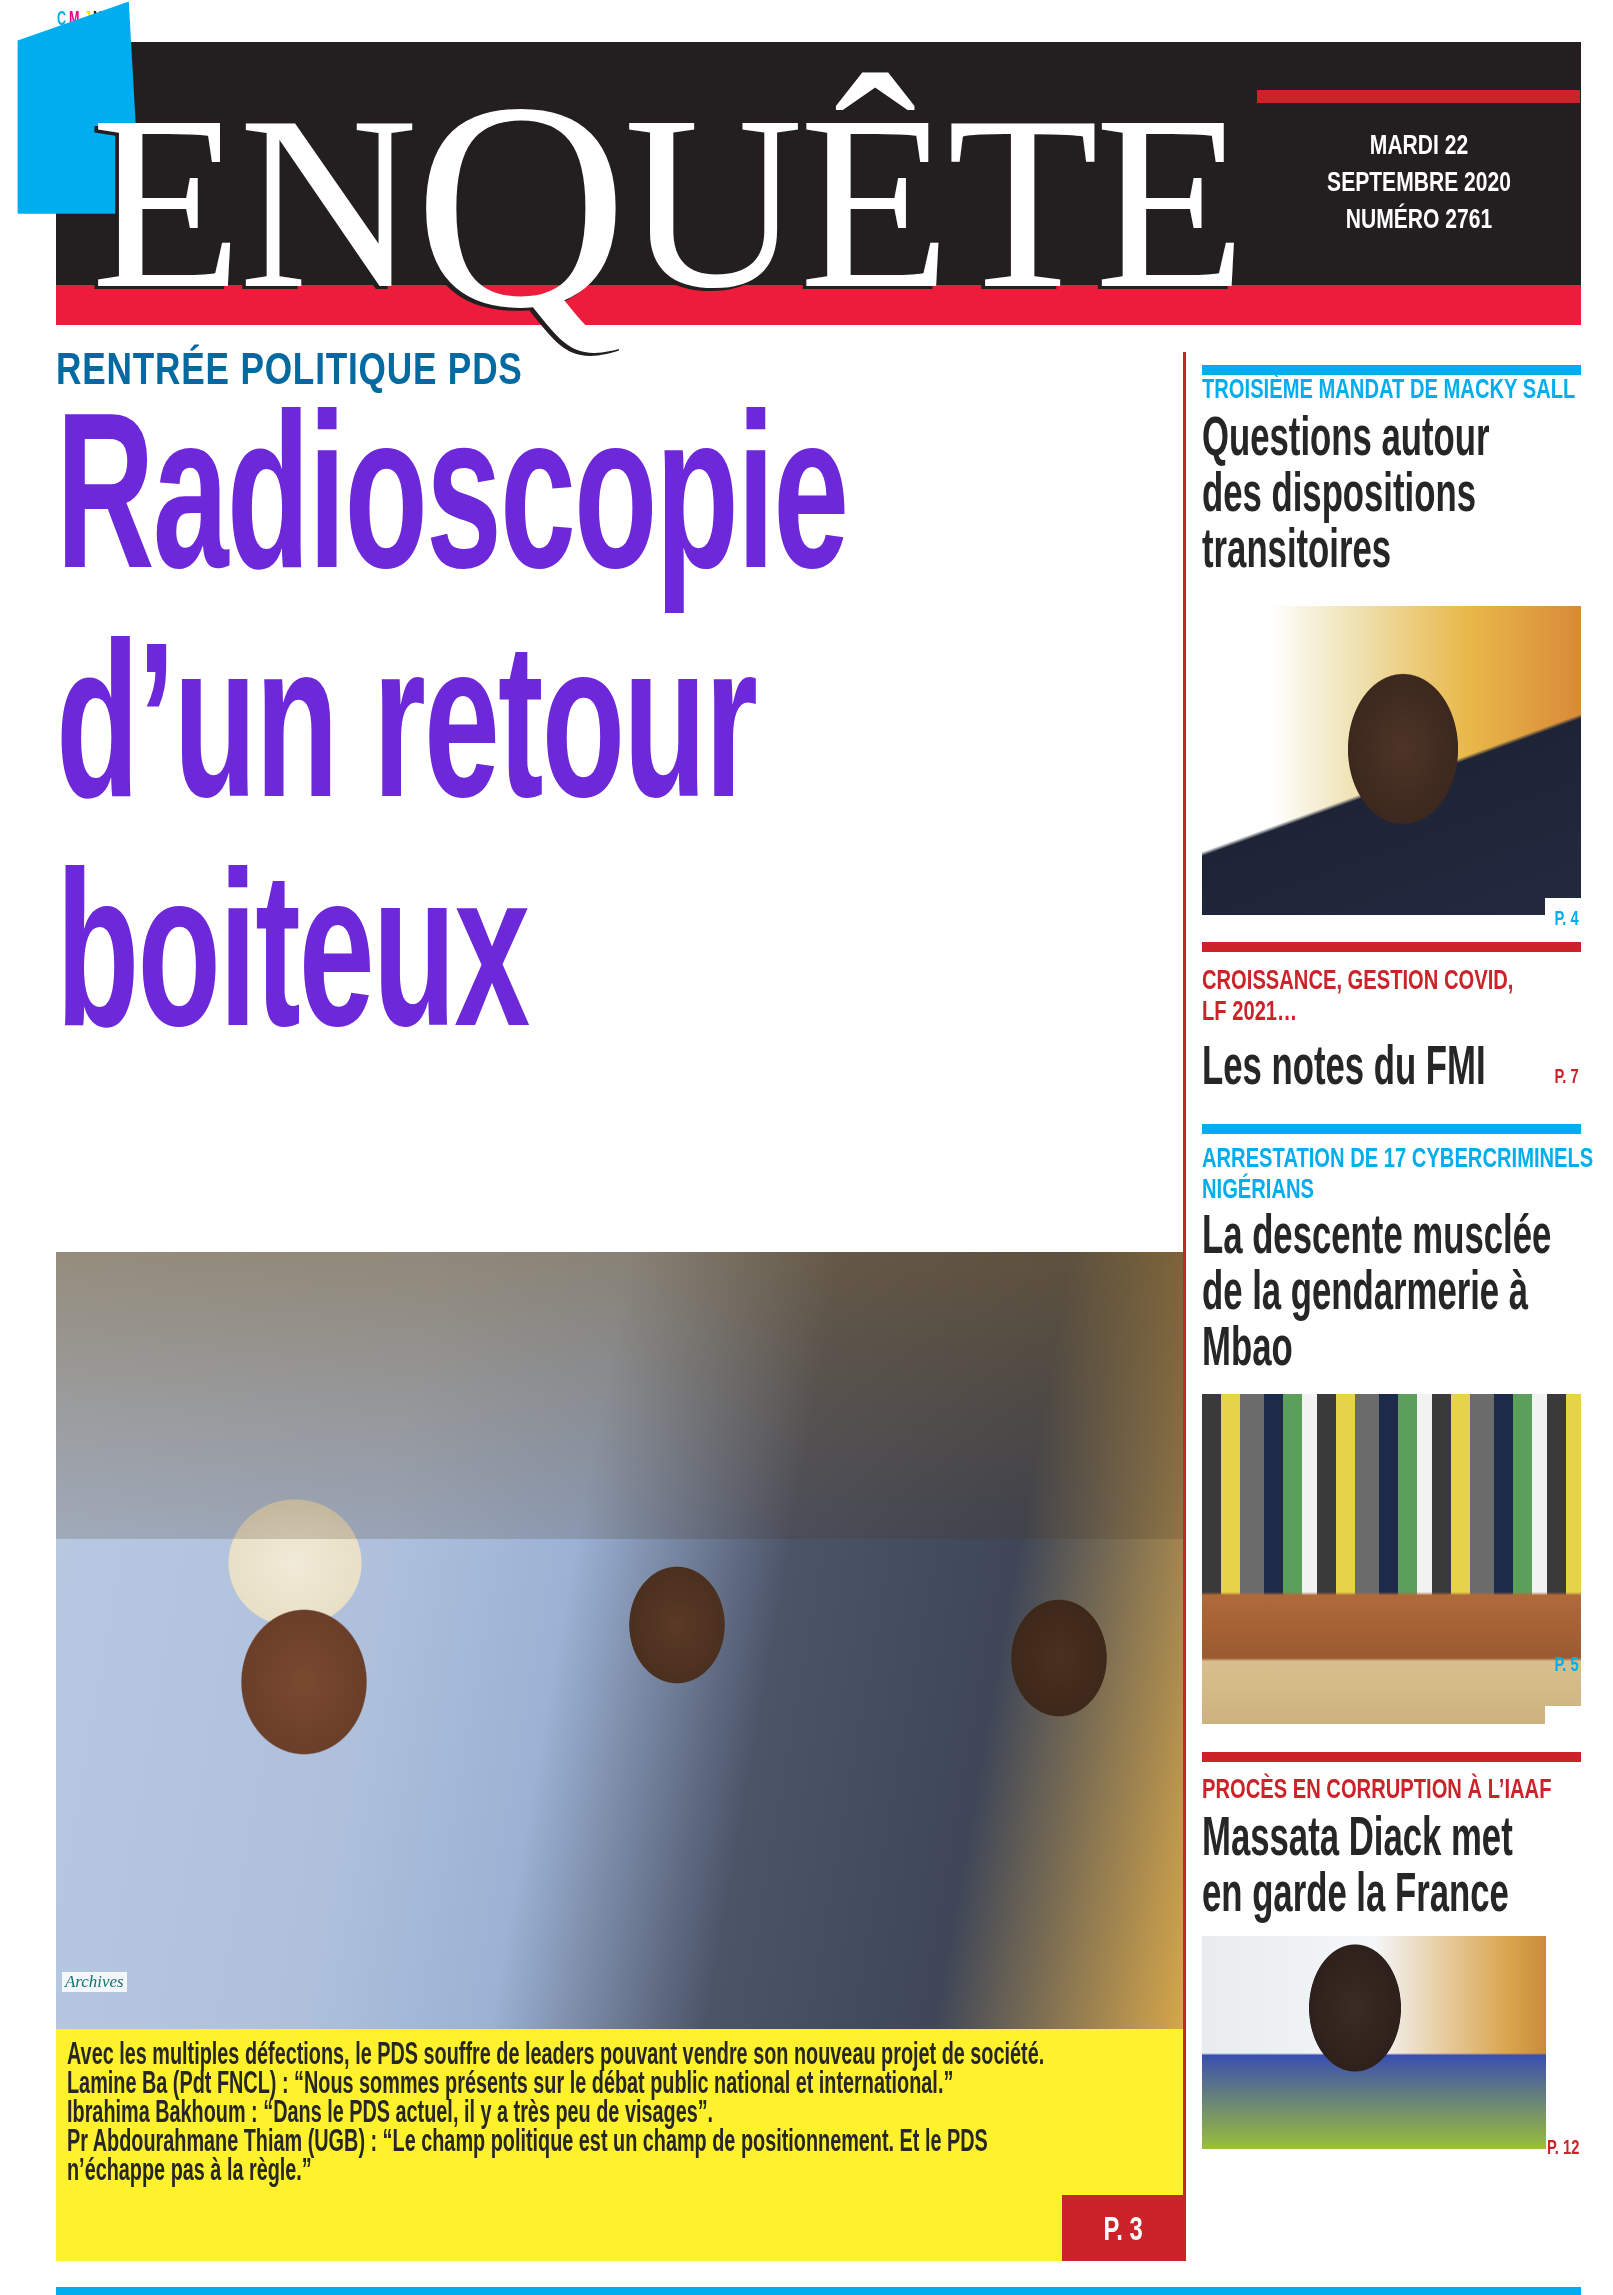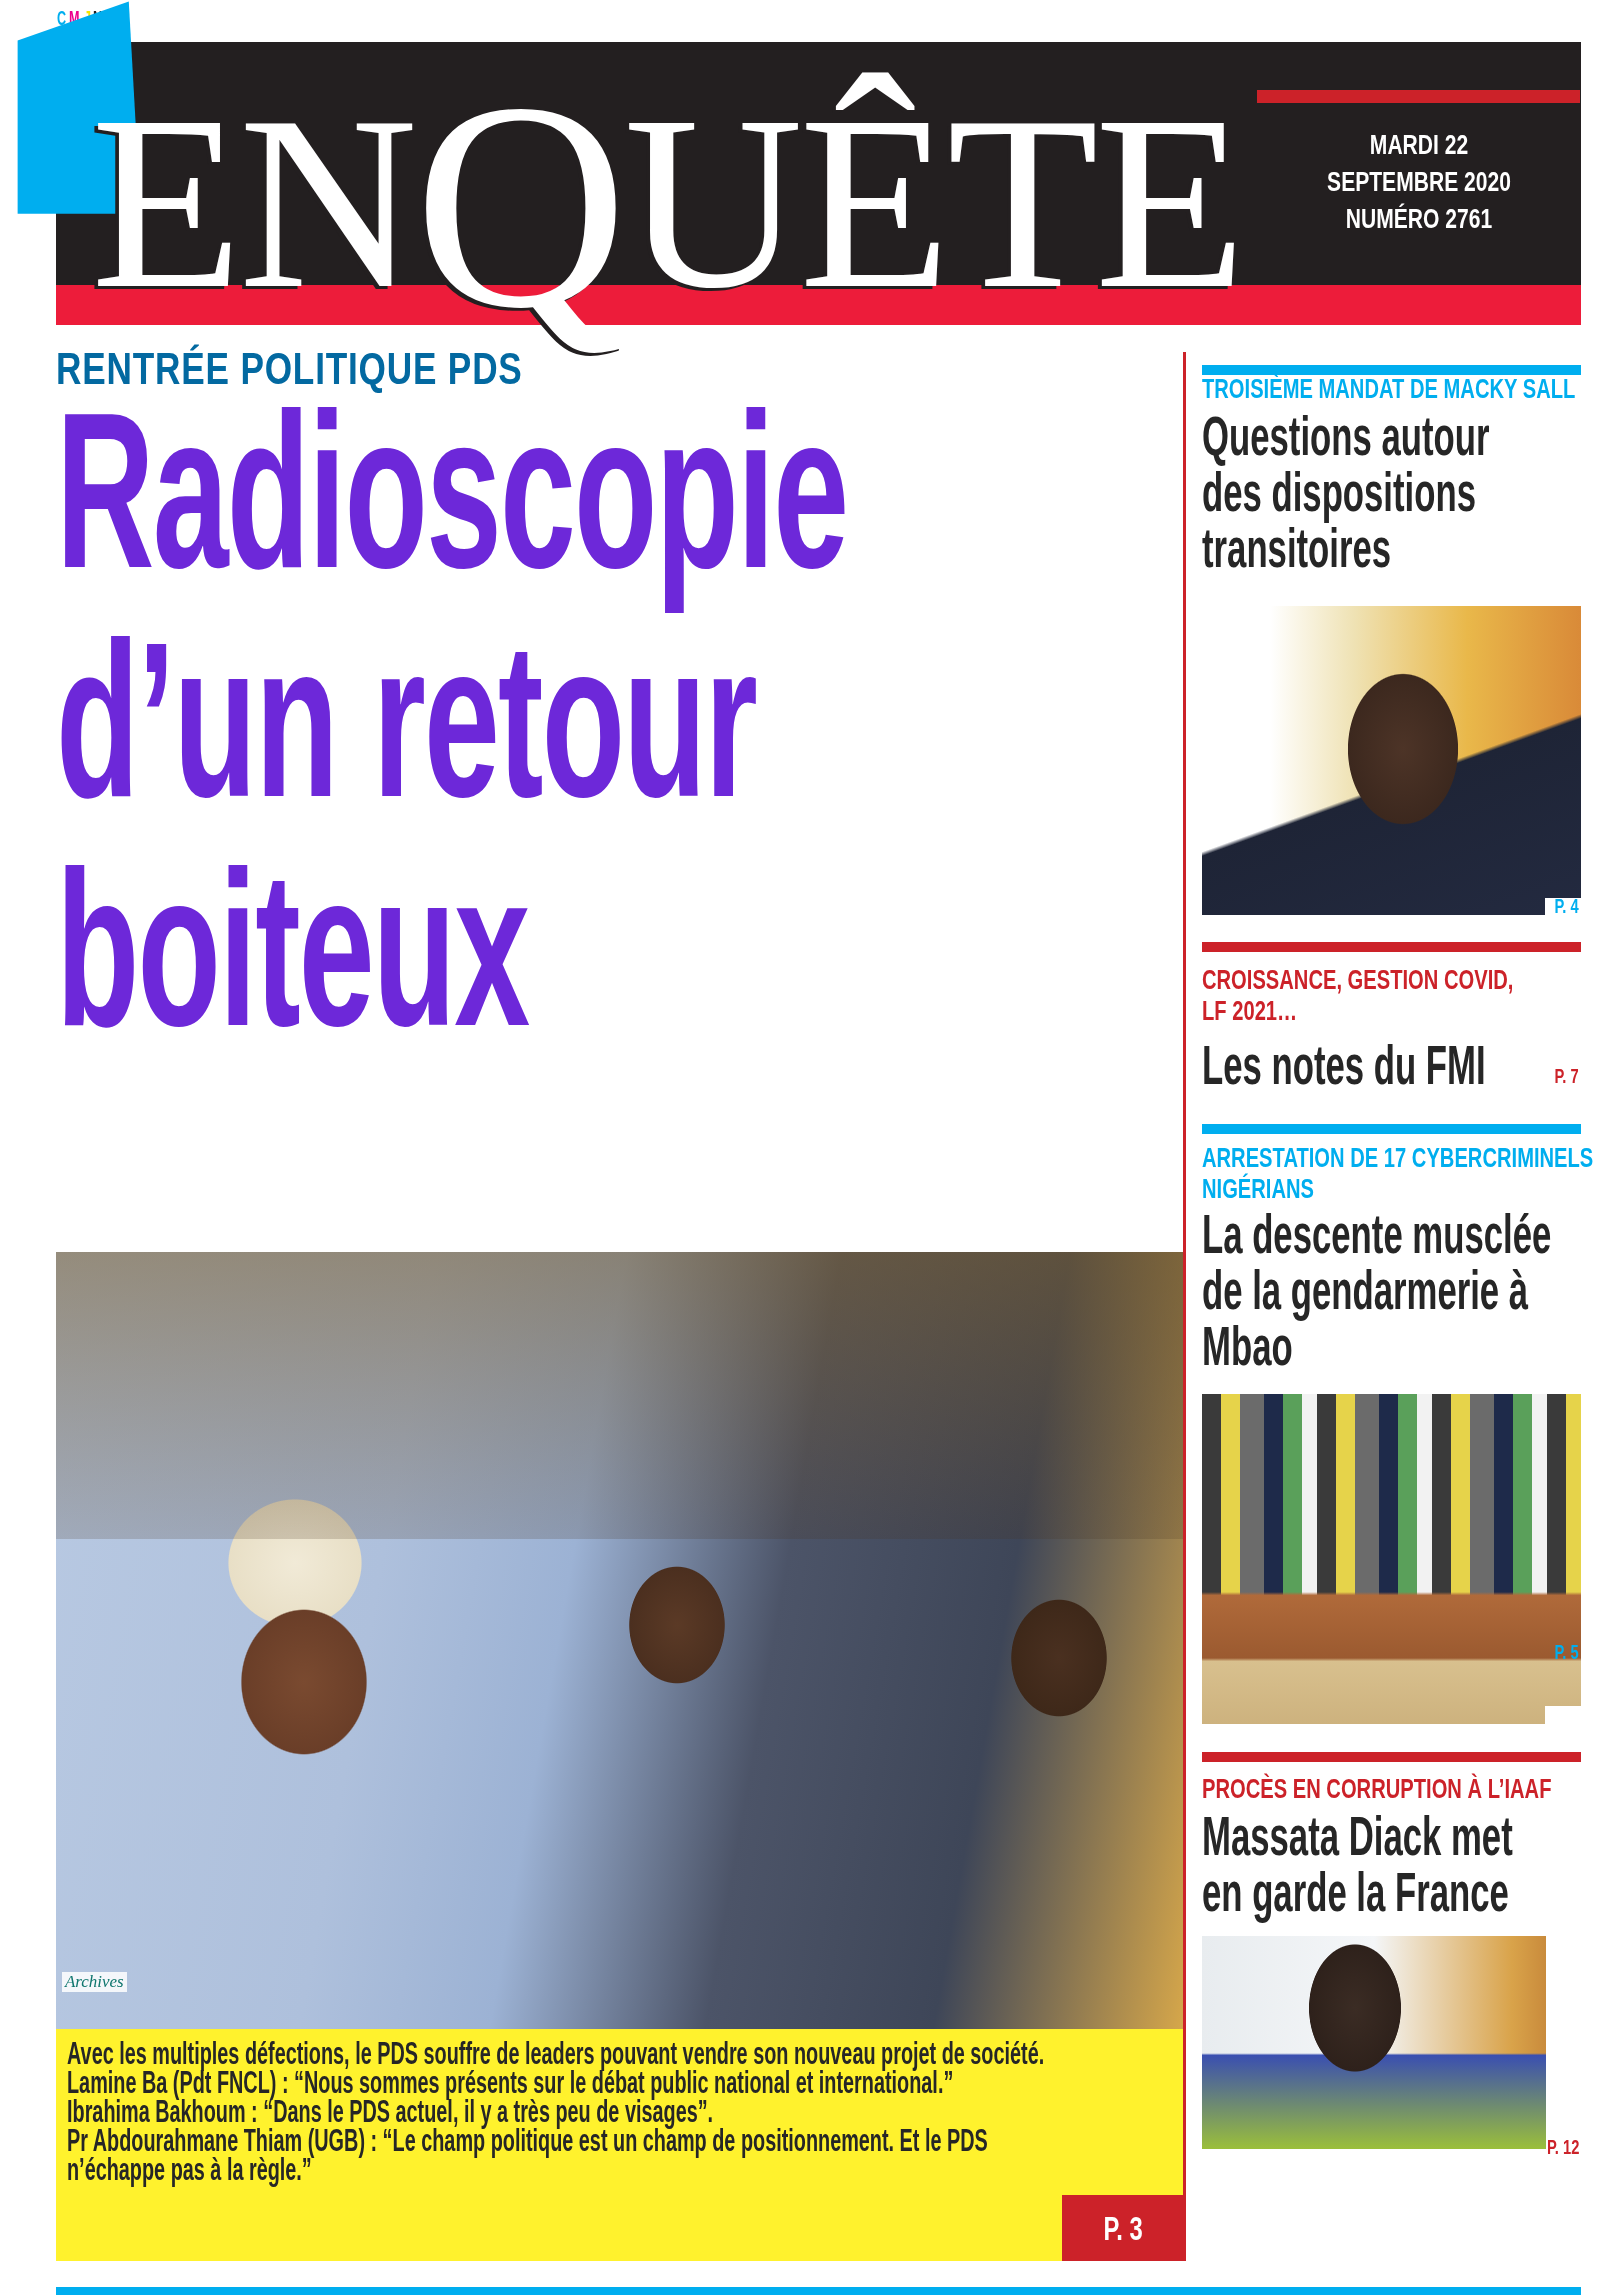--- a/index.html
+++ b/index.html
@@ -53,21 +53,21 @@
   .rule.blue { background:#00aeef; }
   .rule.red  { background:#cc2229; }
   .s-kicker { left:1202px; font-size:28px; line-height:31px; font-weight:700; }
   .s-kicker div { transform:scaleX(0.72); transform-origin:left; white-space:nowrap; }
   .s-kicker.blue { color:#00aeef; }
   .s-kicker.red  { color:#cc2229; }
   .s-head { left:1202px; font-size:56px; line-height:56px; font-weight:700; color:#262626; }
   .s-head div { transform:scaleX(0.62); transform-origin:left; white-space:nowrap; }
   .pg { font-size:21px; font-weight:700; text-align:right; }
   .pg span { display:inline-block; transform:scaleX(0.7); transform-origin:right; }
-  .pg.blue { color:#00aeef; } .pg.red { color:#cc2229; }
+  .pg.blue { color:#00aeef;margin-top:12px; } .pg.red { color:#cc2229; }
 
   .photo-sall { left:1202px; top:606px; width:379px; height:309px;
     background:
       radial-gradient(ellipse 91px 124px at 201px 143px, #4d3427 0%, #3c281e 60%, transparent 61%),
       linear-gradient(160deg, transparent 55%, #1e2436 56%, #232a40 100%),
       linear-gradient(90deg, #ffffff 0%, #ffffff 18%, #efe2b4 40%, #e9b84a 70%, #d98a38 100%); }
   .photo-sall-pg { left:1545px; top:898px; width:36px; height:18px; background:#fff; }
   .photo-mbao { left:1202px; top:1394px; width:379px; height:330px;
     background:
       linear-gradient(180deg, transparent 60%, #b06a3a 61%, #9b5a30 80%, #d8c08e 81%, #cdb27e 100%),

